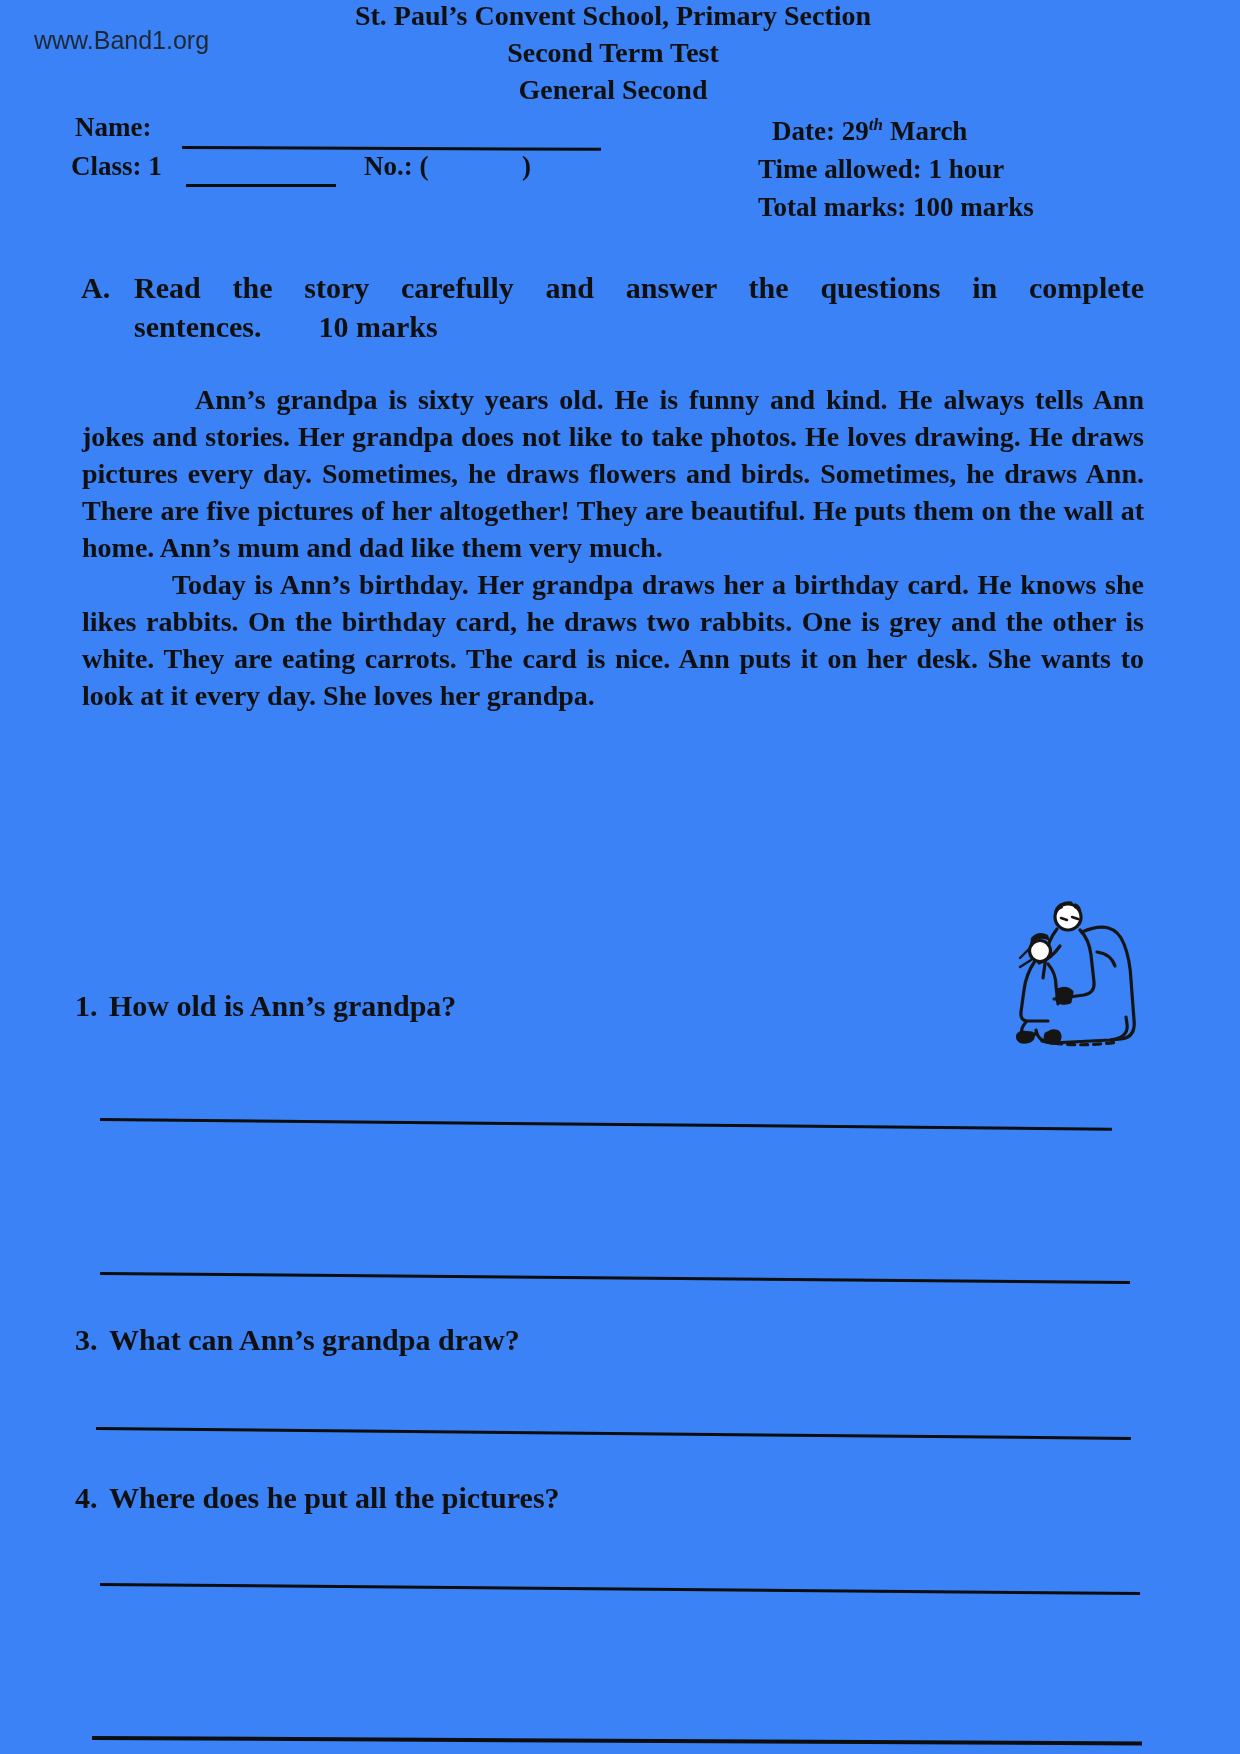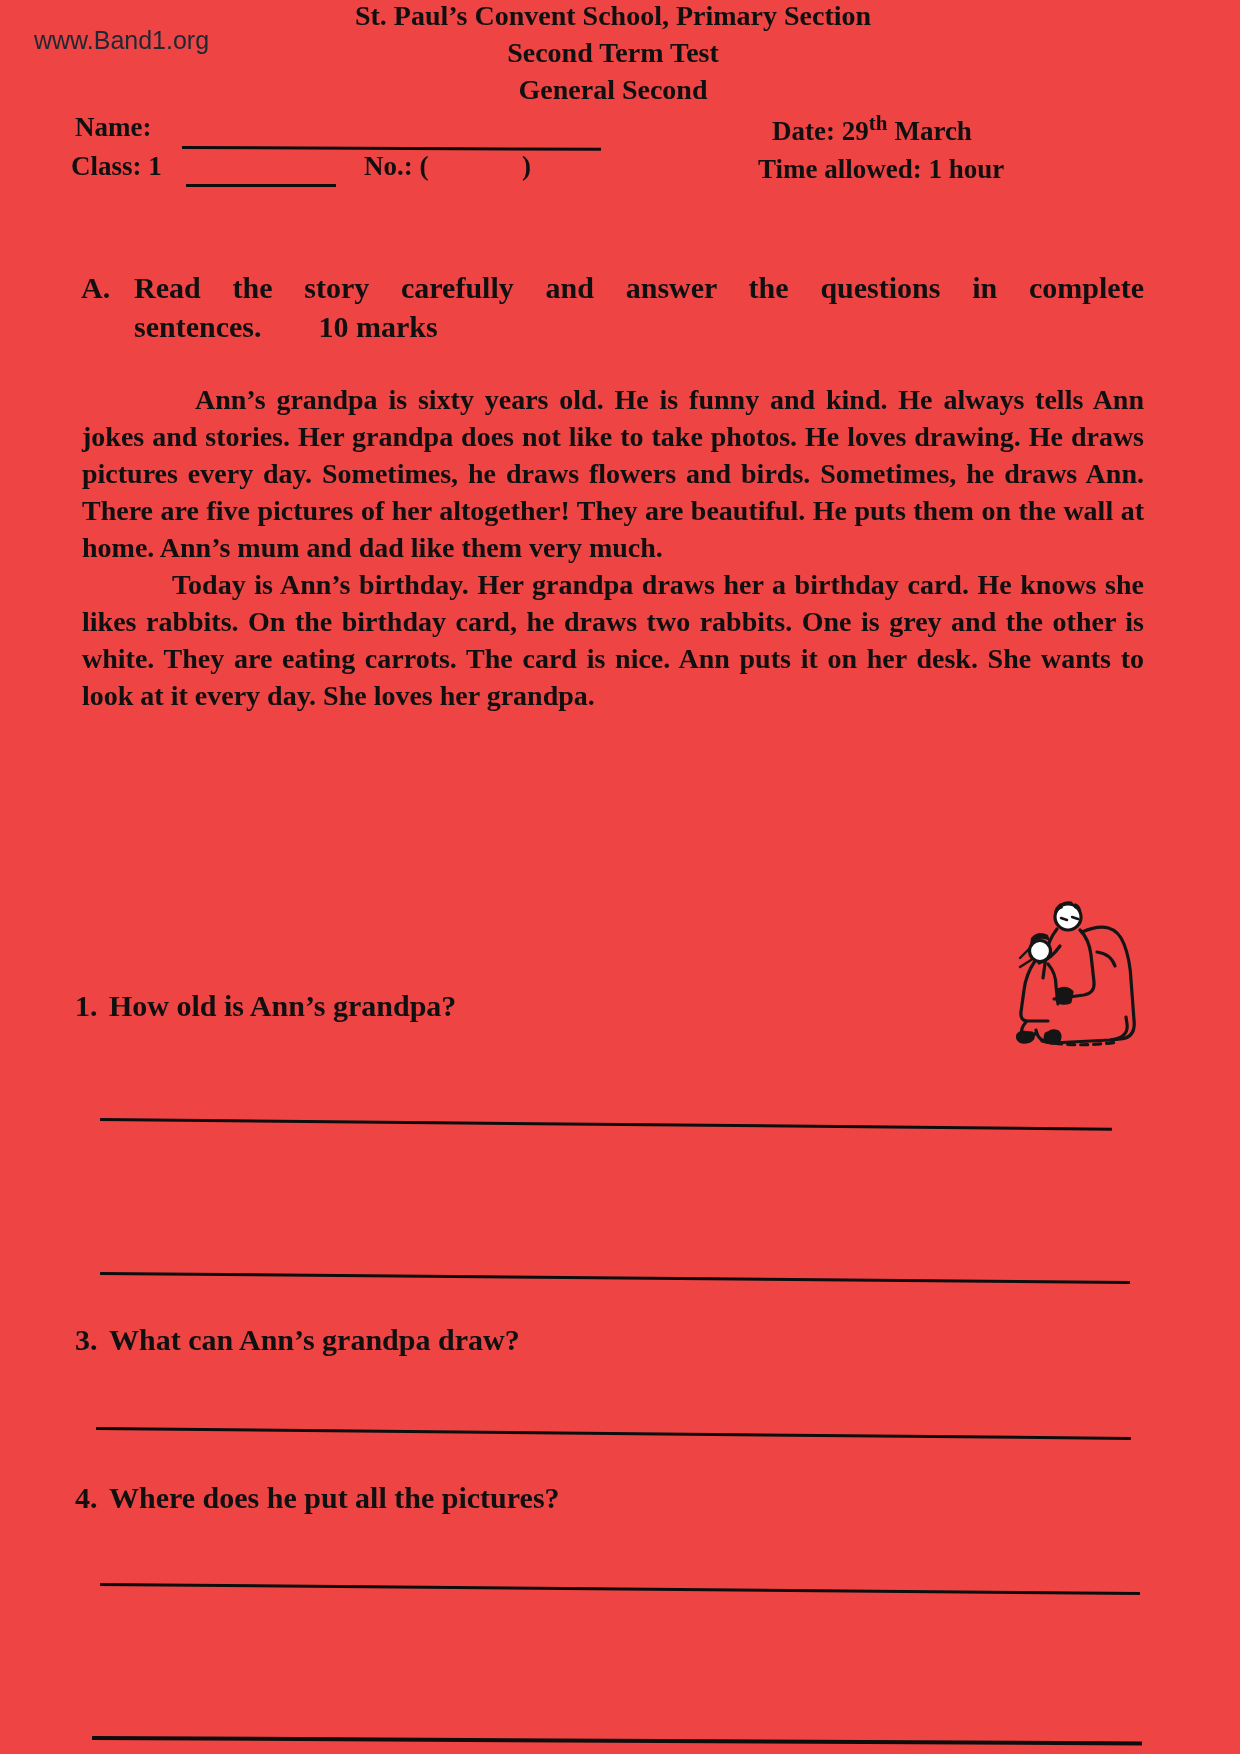--- a/index.html
+++ b/index.html
@@ -1,20 +1,20 @@
 <!DOCTYPE html>
 <html><head>
 <meta charset="utf-8">
 <style>
   html,body{margin:0;padding:0;background:#e8e8e8;}
   .page{
     position:relative;
     width:1240px;height:1754px;
     margin:0 auto;
-    background:#ef4444;
+    background:#3b82f6;
     color:#101010;
     font-family:"Liberation Serif", serif;
     font-weight:bold;
     overflow:hidden;
   }
   
   .watermark{
     position:absolute;left:34px;top:26px;
     font-family:"Liberation Sans", sans-serif;
     font-weight:400;font-size:25px;color:#1e2833;
@@ -29,21 +29,21 @@
   .name-label{left:75px;top:112px;}
   .class-label{left:71px;top:151px;}
   .no-label{left:364px;top:151px;}
   .no-close{left:522px;top:151px;}
   .blank{position:absolute;background:#0d0d0d;height:3px;transform-origin:left center;}
   .name-blank{left:182px;top:146px;width:419px;transform:rotate(0.25deg);}
   .class-blank{left:186px;top:184px;width:150px;}
   
   .meta{position:absolute;left:758px;top:112px;font-size:27px;line-height:38px;}
   .meta .date-row{margin-left:14px;}
-  .meta sup{font-size:21px;line-height:0;}
+  .meta sup{font-size:17px;line-height:0;font-style:italic;}
   .meta .suffix{margin-left:7px;}
   
   .secA{position:absolute;left:81px;top:268px;width:1063px;font-size:30px;line-height:39px;}
   .secA .secA-label{position:absolute;left:0;top:0;}
   .secA .instr{margin-left:53px;}
   .secA .jline{text-align:justify;text-align-last:justify;}
   .secA .marks{margin-left:57px;}
   
   .story{
     position:absolute;left:82px;top:381px;width:1062px;
@@ -88,20 +88,21 @@
   <span class="blank name-blank"></span>
 
   <span class="label class-label">Class: 1</span>
   <span class="blank class-blank"></span>
   <span class="label no-label">No.: (</span>
   <span class="label no-close">)</span>
 
   <div class="meta">
     <div class="date-row"><span>Date: 29</span><sup>th</sup><span class="suffix">March</span></div>
     <div>Time allowed: 1 hour</div>
+    <div>Total marks: 100 marks</div>
   </div>
 
   <div class="secA">
     <span class="secA-label">A.</span>
     <div class="instr">
       <div class="jline">Read the story carefully and answer the questions in complete</div>
       <div><span>sentences.</span><span class="marks">10 marks</span></div>
     </div>
   </div>
 

